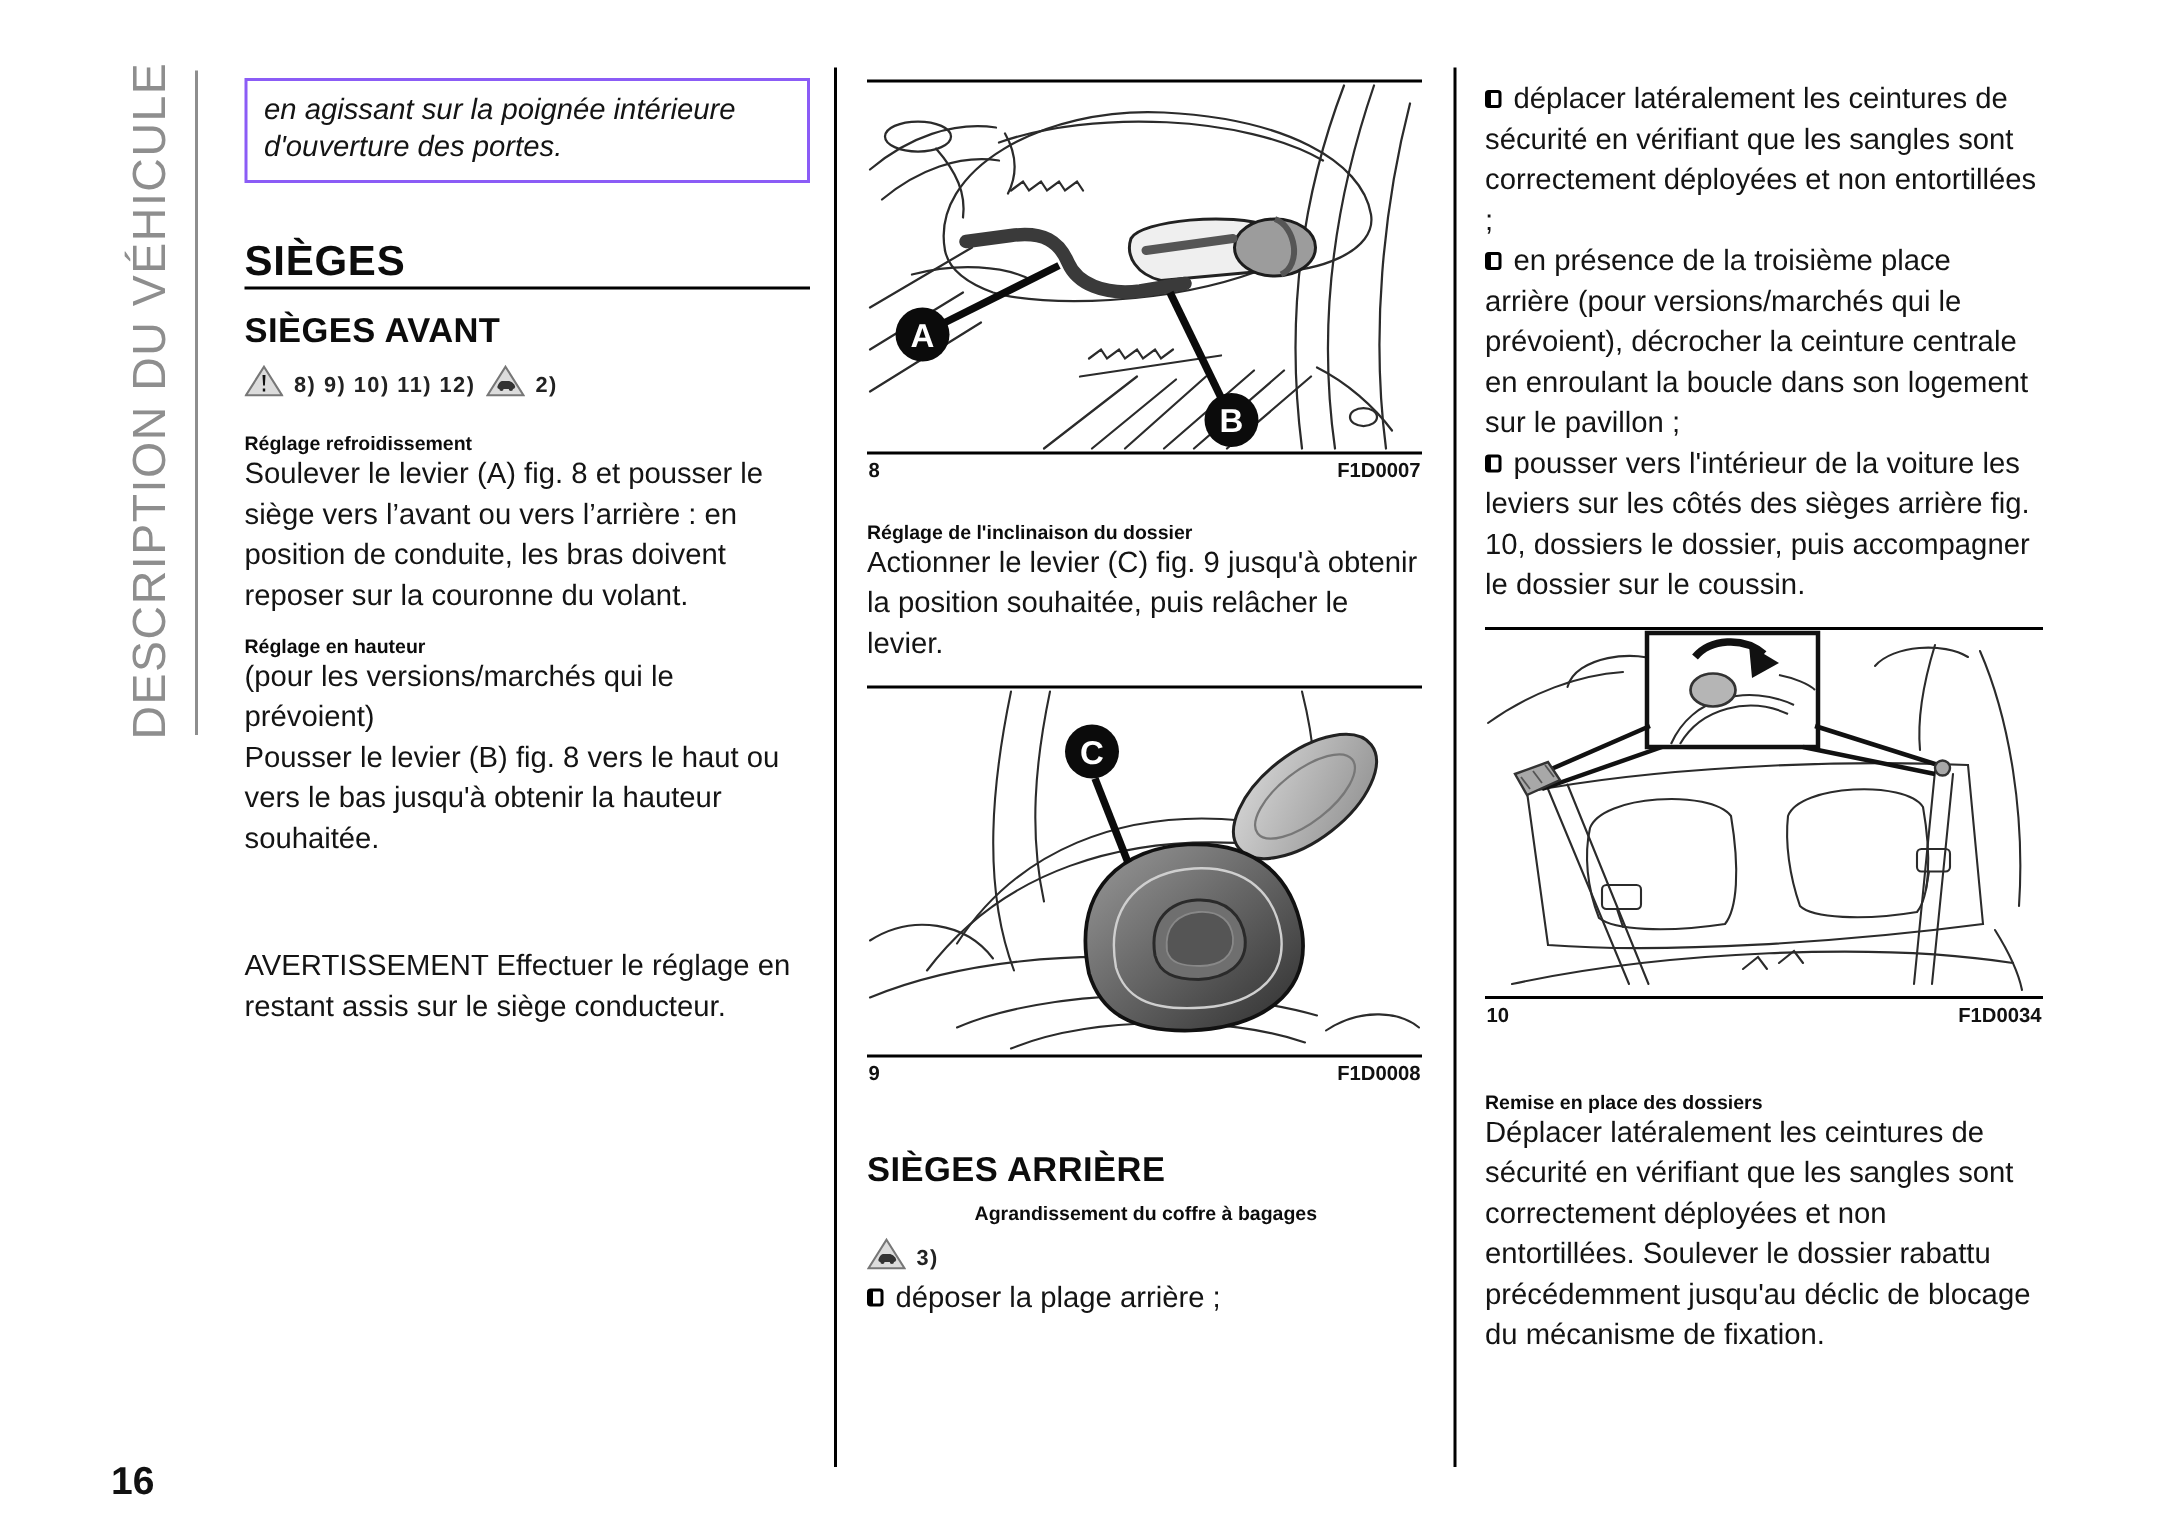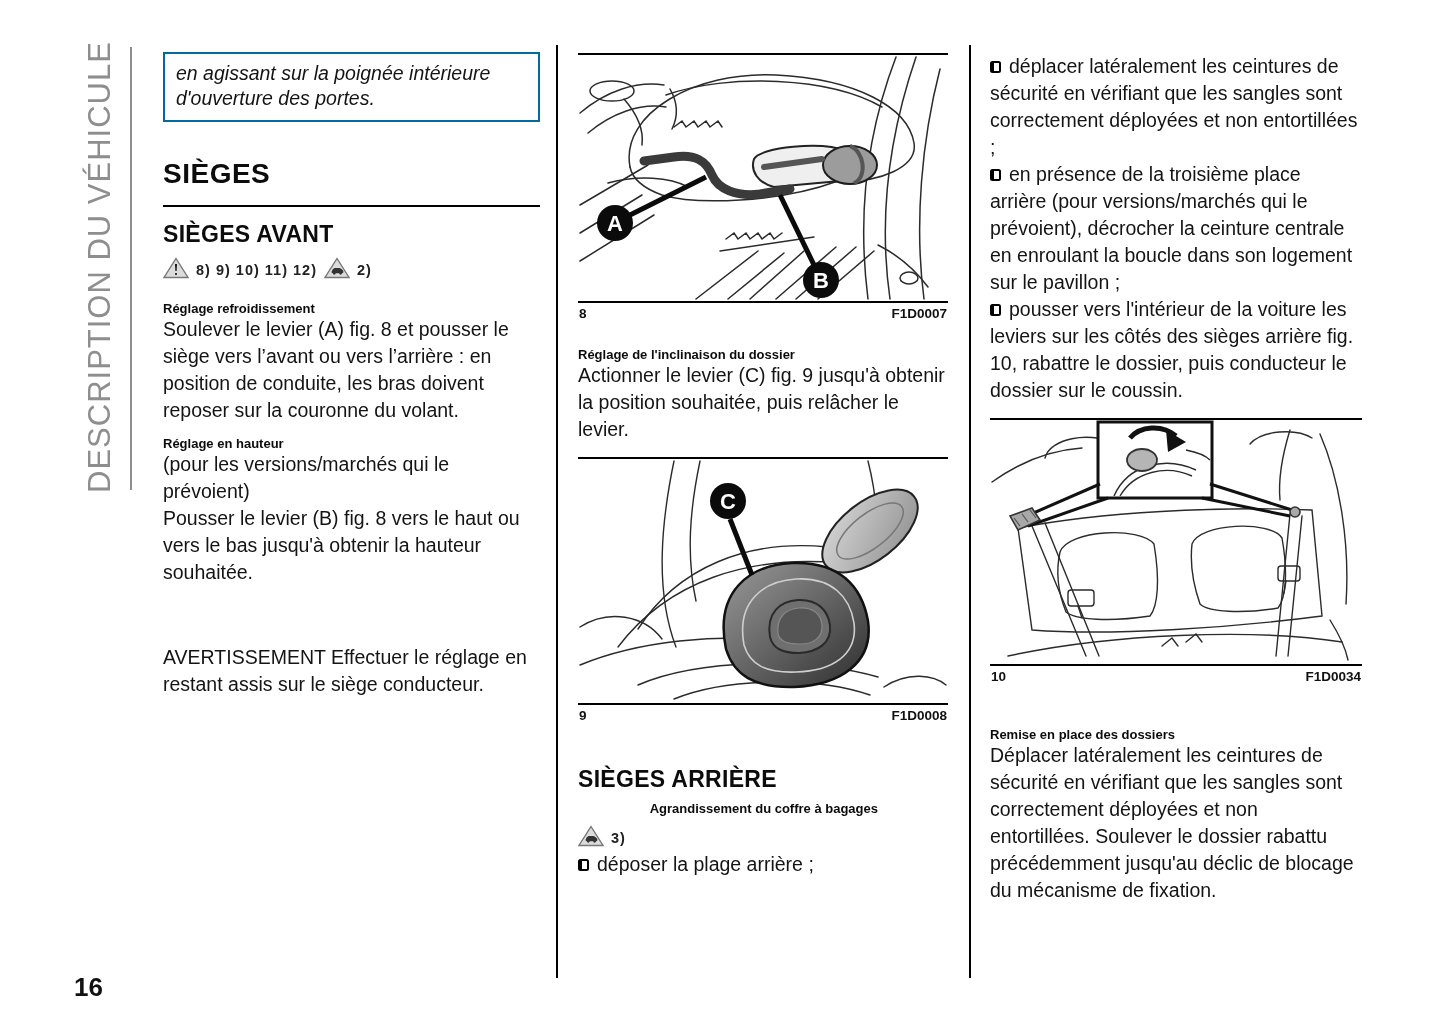--- a/index.html
+++ b/index.html
@@ -25,26 +25,26 @@
   .divider.d1 { left:556px; }
   .divider.d2 { left:969px; }
   
   .col { position:absolute; top:45px; }
   .col-left   { left:163px; width:377px; }
   .col-mid    { left:578px; width:370px; }
   .col-right  { left:990px; width:372px; }
   
   .body-text { font-size:19.5px; line-height:27px; color:#141414; }
   .callout {
-    border:2px solid #0369a1; padding:7px 11px 9px 11px; font-style:italic;
+    border:2px solid #8b5cf6; padding:7px 11px 9px 11px; font-style:italic;
     font-size:19.5px; line-height:25px; margin-top:7px;
   }
   h1.sec {
     margin-top:36px; font-size:28px; font-weight:900; letter-spacing:.5px;
-    padding-bottom:15px; border-bottom:2.5px solid #000; color:#0c0c0c;
+    padding-bottom:1px; border-bottom:2.5px solid #000; color:#0c0c0c;
   }
   h2.sec { font-size:23px; font-weight:900; letter-spacing:.3px; color:#0c0c0c; }
   h3.sub { font-size:13px; font-weight:700; color:#0c0c0c; }
   .refs-row { display:flex; align-items:center; gap:7px; margin-top:9px; }
   .refs-row .nums { font-size:14.5px; font-weight:600; letter-spacing:1px; color:#222;text-align:center; }
   .tri-icon { display:inline-block; }
   
   .sq {
     display:inline-block; width:11px; height:12px; border:2.5px solid #000;
     border-left-width:4px; border-radius:2.5px; margin-right:8px;
@@ -233,21 +233,21 @@
       </span>
       <span class="nums">3)</span>
     </div>
 
     <p class="bullet"><span class="sq"></span><span>déposer la plage arrière ;</span></p>
   </div>
 
   <div class="col col-right">
     <p class="bullet mt8"><span class="sq"></span><span>déplacer latéralement les ceintures de sécurité en vérifiant que les sangles sont correctement déployées et non entortillées ;</span></p>
     <p class="bullet"><span class="sq"></span><span>en présence de la troisième place arrière (pour versions/marchés qui le prévoient), décrocher la ceinture centrale en enroulant la boucle dans son logement sur le pavillon ;</span></p>
-    <p class="bullet"><span class="sq"></span><span>pousser vers l'intérieur de la voiture les leviers sur les côtés des sièges arrière fig. 10, rabattre le dossier, puis conducteur le dossier sur le coussin.</span></p>
+    <p class="bullet"><span class="sq"></span><span>pousser vers l'intérieur de la voiture les leviers sur les côtés des sièges arrière fig. 10, dossiers le dossier, puis accompagner le dossier sur le coussin.</span></p>
 
     <div class="figure mt14">
       <div class="fig-art">
         <svg width="370" height="244" viewBox="0 0 370 244">
           <g fill="none" stroke="#2b2b2b" stroke-width="1.4" stroke-linecap="round">
 
             <path d="M2,62 C30,42 62,30 92,28"></path>
             <path d="M330,14 C350,60 360,124 356,184"></path>
             <path d="M300,10 C292,36 288,58 290,80"></path>
             <path d="M260,24 C272,10 306,8 322,18"></path>

